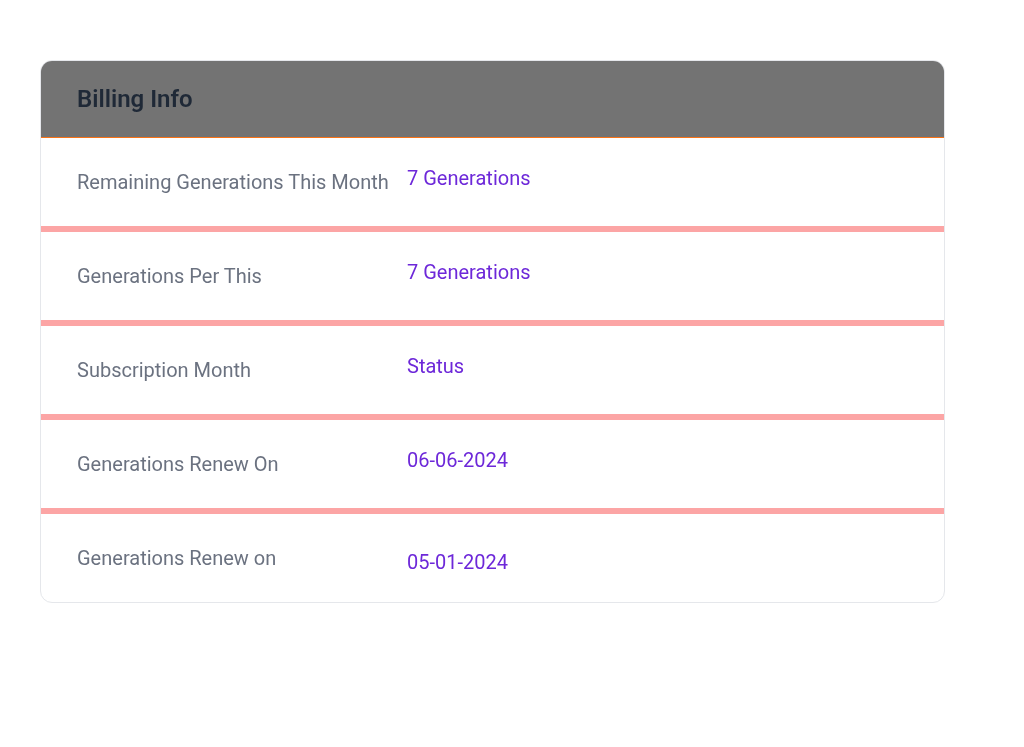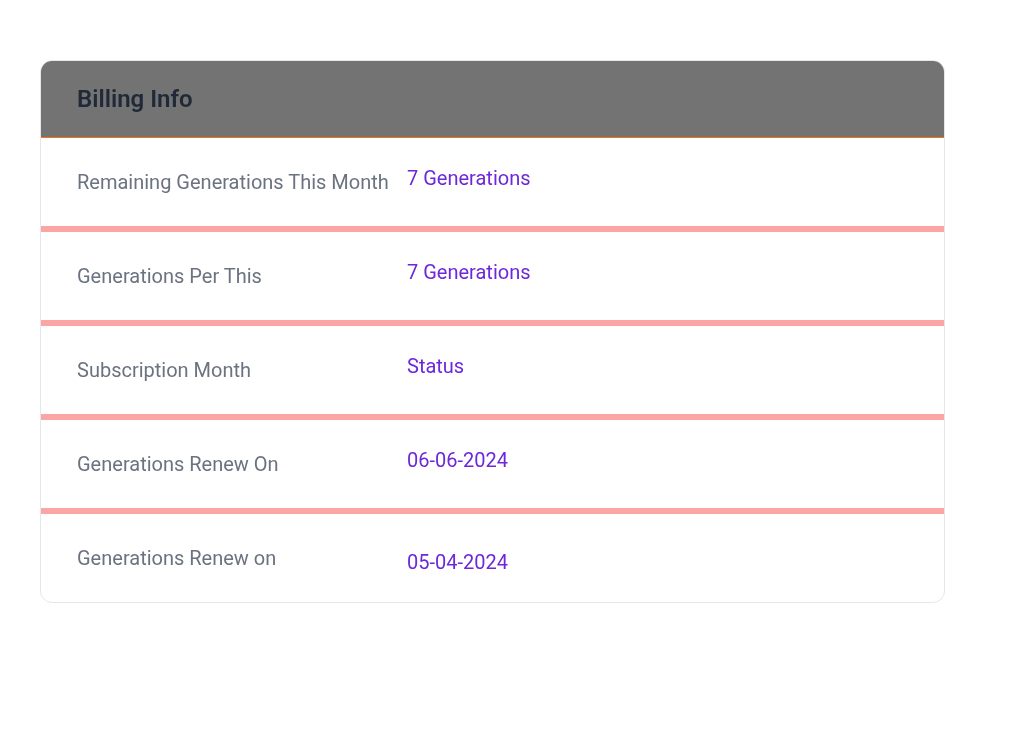--- a/index.html
+++ b/index.html
@@ -76,15 +76,15 @@
     <div class="value">Status</div>
   </div>
 
   <div class="row">
     <div class="label">Generations Renew On</div>
     <div class="value">06-06-2024</div>
   </div>
 
   <div class="row">
     <div class="label">Generations Renew on</div>
-    <div class="value">05-04-2024</div>
+    <div class="value">05-01-2024</div>
   </div>
 </div>
 
 </body></html>

